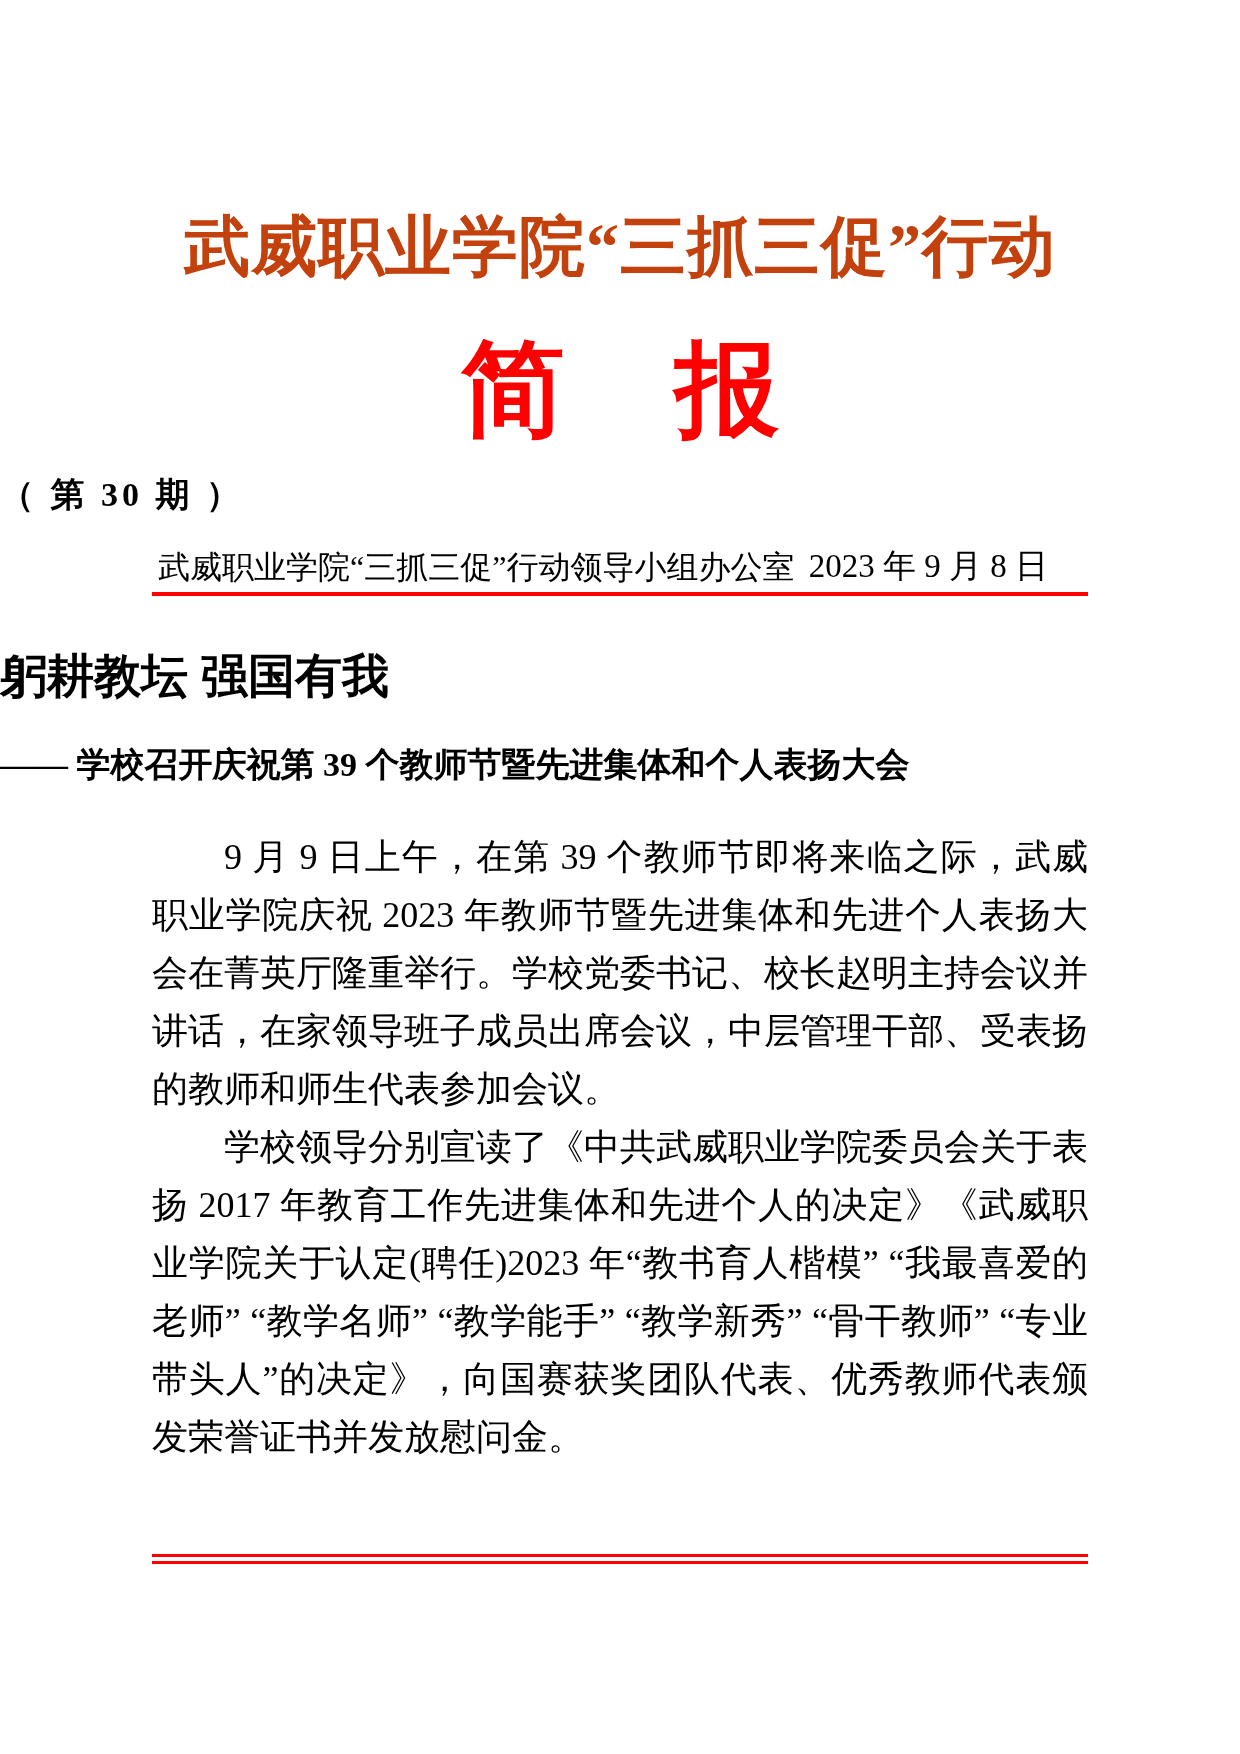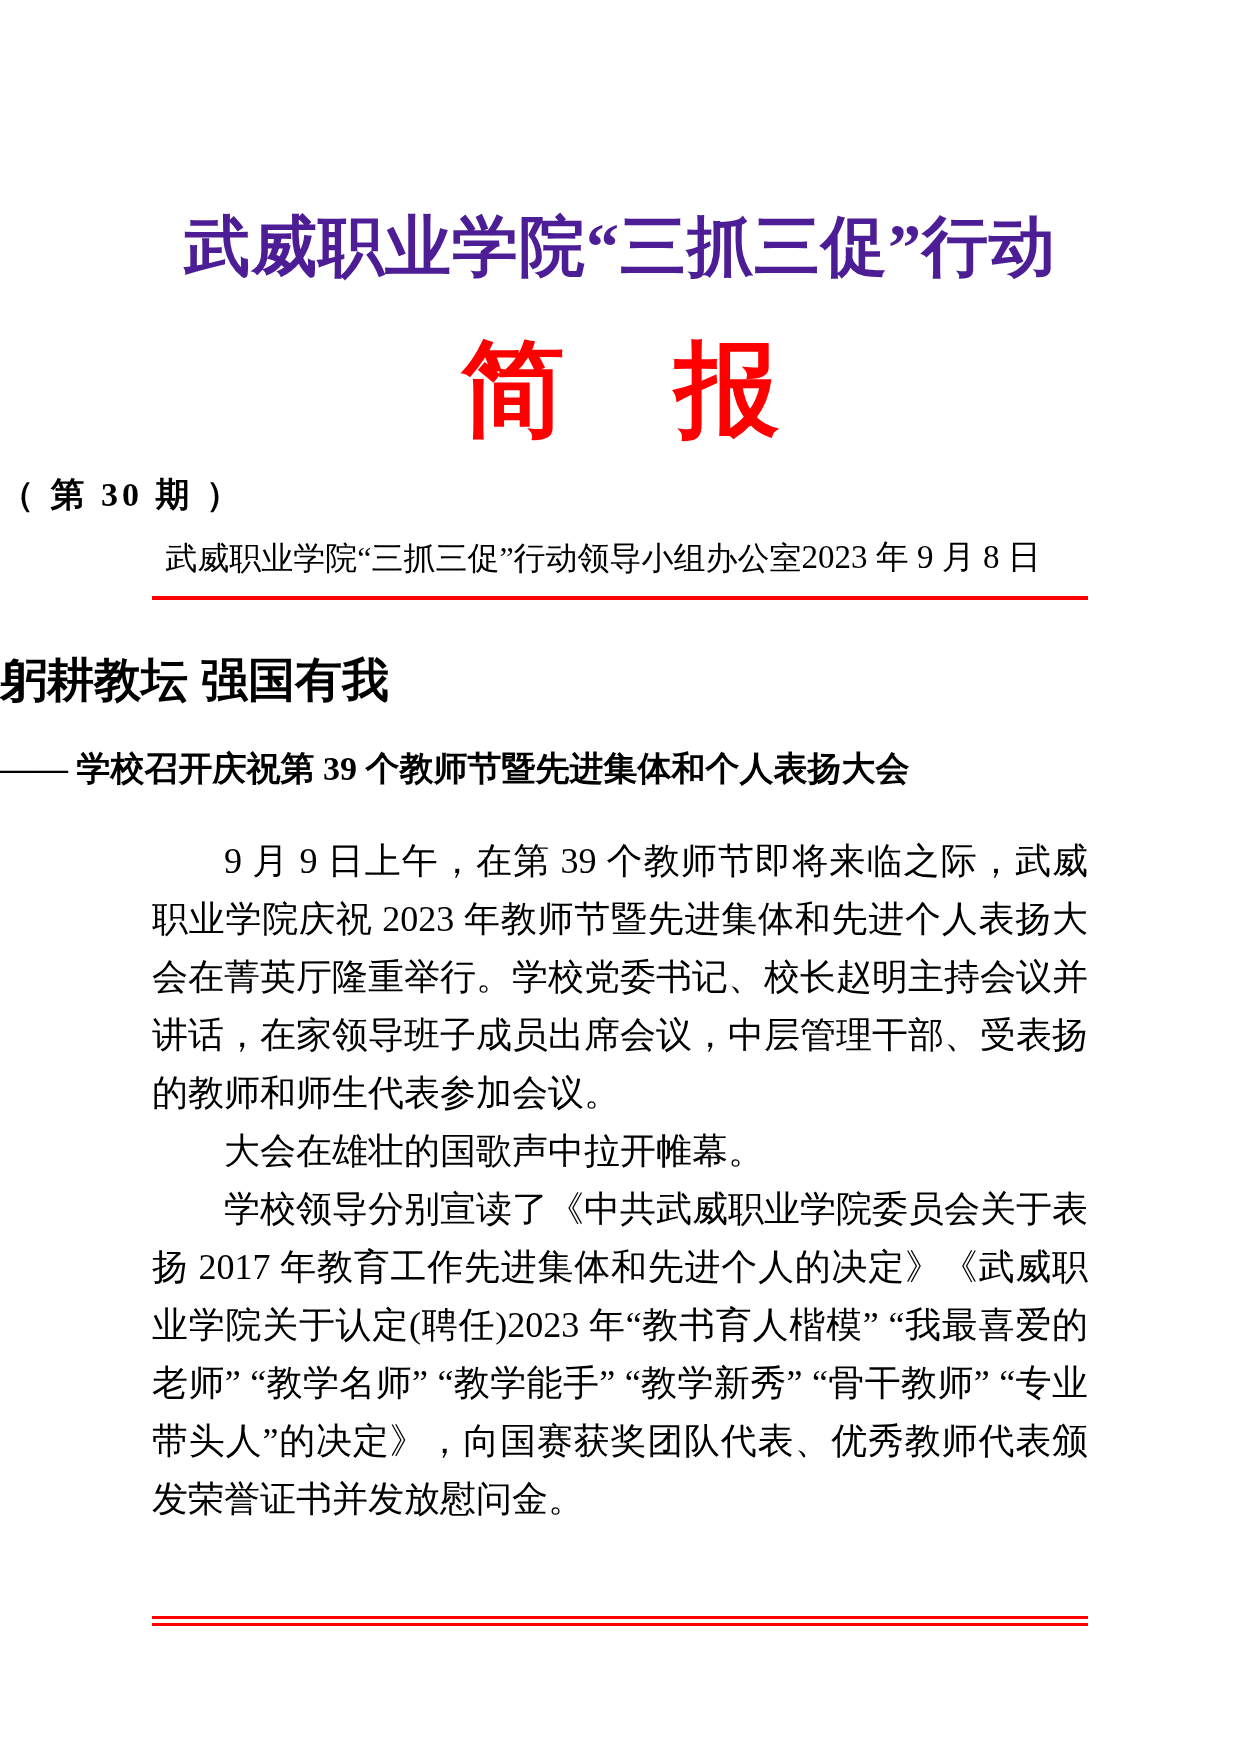--- a/index.html
+++ b/index.html
@@ -9,21 +9,21 @@
     height: 1754px;
     margin: 0 auto;
     background: #ffffff;
     font-family: "Liberation Serif", "DejaVu Serif", serif;
     color: #000000;
     overflow: hidden;
   }
   .masthead-title {
     margin: 214px 0 0 0;
     text-align: center;
-    color: #4c1d95;
+    color: #c2410c;
     font-size: 66px;
     line-height: 1;
     font-weight: bold;
     letter-spacing: 1px;
     white-space: nowrap;
   }
   .banner {
     margin-top: 58px;
     display: flex;
     justify-content: center;
@@ -35,26 +35,26 @@
   }
   .issue {
     margin-top: 36px;
     font-size: 34px;
     line-height: 1;
     font-weight: bold;
     letter-spacing: 4px;
   }
   .header-row {
     width: 936px;
-    margin: 29px auto 0 auto;
+    margin: 38px auto 0 auto;
     display: flex;
-    justify-content: center;
+    justify-content: space-between;
     align-items: flex-end;
     border-bottom: 4px solid #FF0000;
-    padding-bottom: 22px;
+    padding-bottom: 9px;
     line-height: 1;
   }
   .org  { font-size: 32px; padding-left: 6px;  font-weight: 500; }
   .date { font-size: 33px; padding-right: 40px; }
   .article-title {
     margin: 56px 0 0 0;
     text-align: left;
     font-size: 47px;
     line-height: 1;
     font-weight: bold;
@@ -102,19 +102,18 @@
     <span class="org">武威职业学院“三抓三促”行动领导小组办公室</span>
     <span class="date">2023 年 9 月 8 日</span>
   </div>
 
   <h2 class="article-title">躬耕教坛 强国有我</h2>
 
   <h3 class="article-subtitle">—— 学校召开庆祝第 39 个教师节暨先进集体和个人表扬大会</h3>
 
   <div class="article-body">
       <p>9 月 9 日上午，在第 39 个教师节即将来临之际，武威职业学院庆祝 2023 年教师节暨先进集体和先进个人表扬大会在菁英厅隆重举行。学校党委书记、校长赵明主持会议并讲话，在家领导班子成员出席会议，中层管理干部、受表扬的教师和师生代表参加会议。</p>
-      <p>大会在雄壮的国歌声中拉开帷幕。</p>
       <p>学校领导分别宣读了《中共武威职业学院委员会关于表扬 2017 年教育工作先进集体和先进个人的决定》《武威职业学院关于认定(聘任)2023 年“教书育人楷模” “我最喜爱的老师” “教学名师” “教学能手” “教学新秀” “骨干教师” “专业带头人”的决定》，向国赛获奖团队代表、优秀教师代表颁发荣誉证书并发放慰问金。</p>
     </div>
 
   <div class="bottom-rule"></div>
 
 </div>
 
 </body></html>

